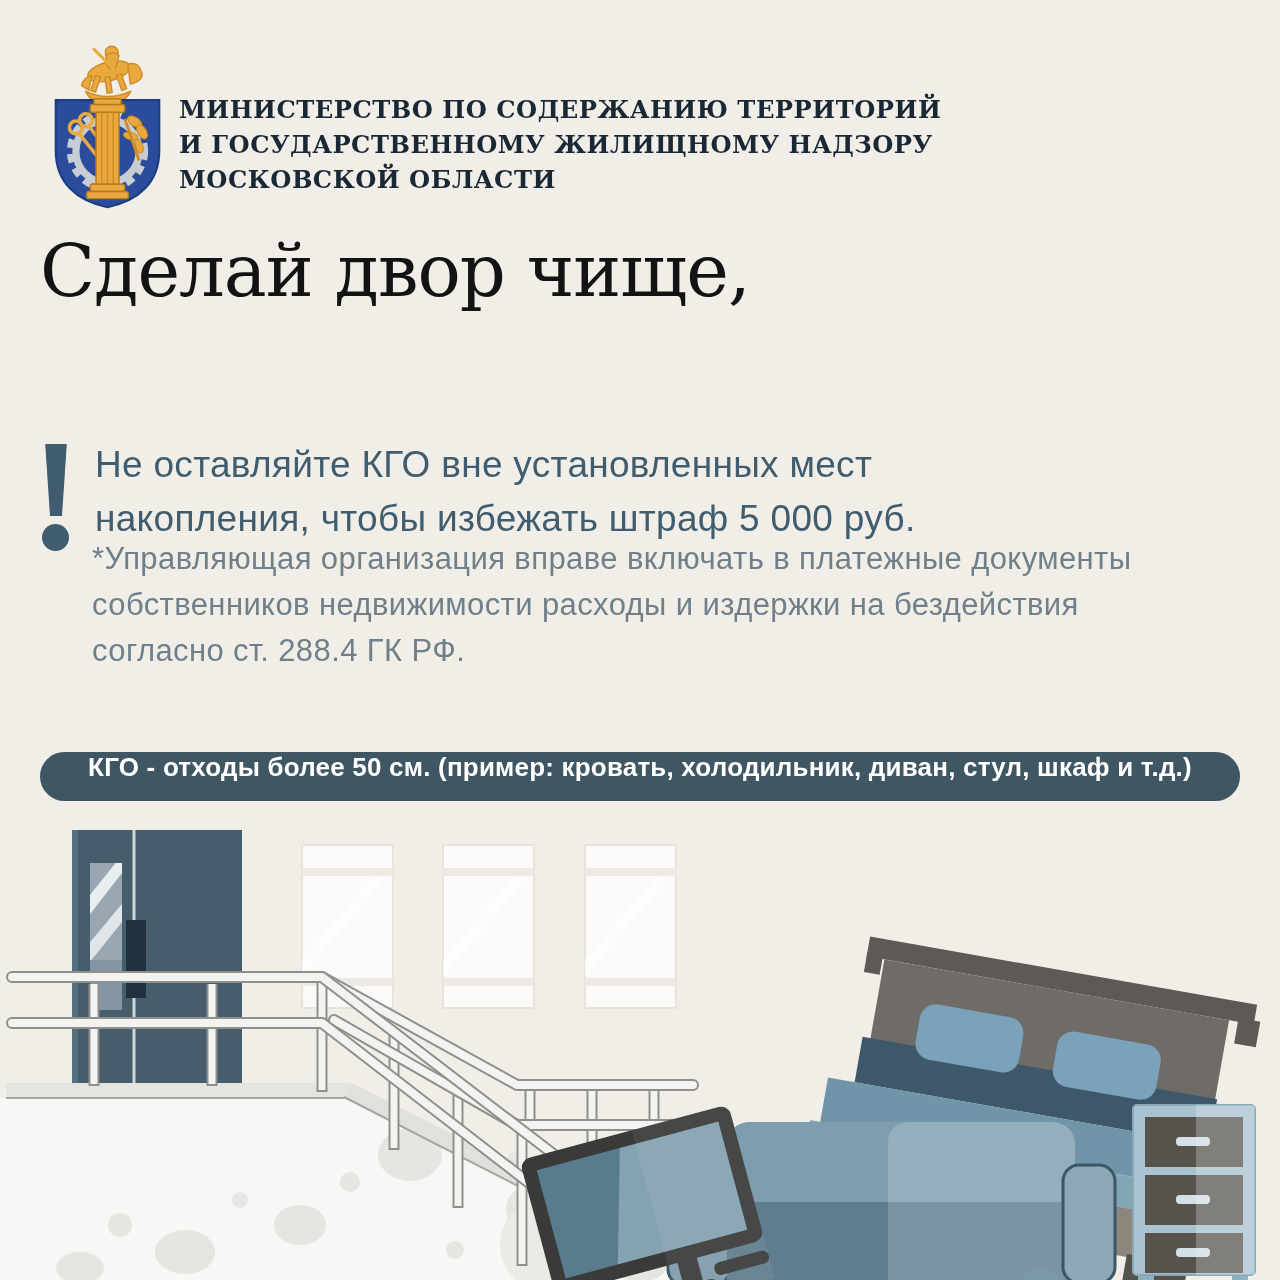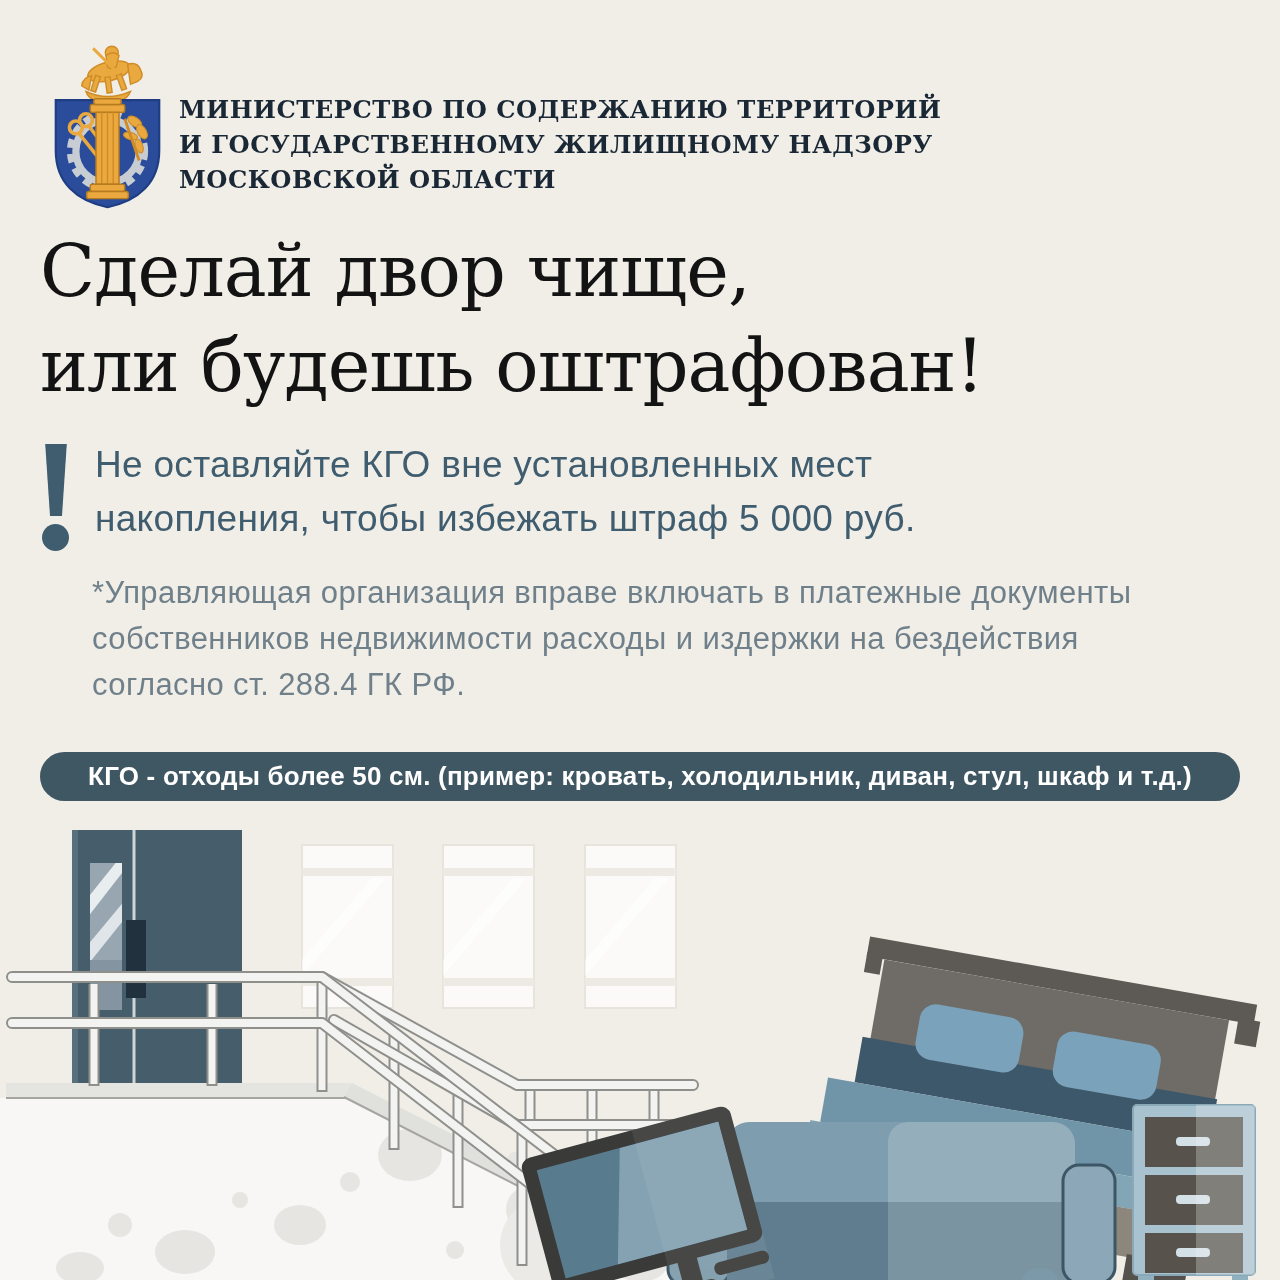--- a/index.html
+++ b/index.html
@@ -36,28 +36,28 @@
     width:27px;height:27px;border-radius:50%;
     background:#3f5d6e;margin:8px 0 0 1px;
   }
   .warning{
     position:absolute;left:95px;top:438px;
     font-size:37px;font-weight:normal;line-height:54px;
     color:#3f5d6e;letter-spacing:.3px;
   }
   
   .disclaimer{
-    position:absolute;left:92px;top:570px;
+    position:absolute;left:92px;top:536px;
     font-size:31px;line-height:46px;color:#70808a;letter-spacing:.4px;
   }
   
   .banner{
     position:absolute;left:40px;top:752px;width:1200px;height:49px;
     background:#3f5663;border-radius:25px;
-    display:flex;align-items:center;justify-content:center;
+    display:flex;align-items:flex-start;justify-content:center;
   }
   .banner span{
     color:#ffffff;font-weight:bold;font-size:26px;letter-spacing:.2px;
     white-space:nowrap;
   }
   
   #scene{position:absolute;left:0;top:820px;width:1280px;height:460px;}
 </style>
 </head>
 <body>
@@ -112,21 +112,20 @@
   </svg>
 
   <div class="ministry">
     <div>МИНИСТЕРСТВО ПО СОДЕРЖАНИЮ ТЕРРИТОРИЙ</div>
     <div>И ГОСУДАРСТВЕННОМУ ЖИЛИЩНОМУ НАДЗОРУ</div>
     <div>МОСКОВСКОЙ ОБЛАСТИ</div>
   </div>
 
   <div class="headline">
     <div>Сделай двор чище,</div>
-    <div>или будешь оштрафован!</div>
   </div>
 
   <div class="excl">
     <div class="bar"></div>
     <div class="dot"></div>
   </div>
   <div class="warning">
     <div>Не оставляйте КГО вне установленных мест</div>
     <div>накопления, чтобы избежать штраф 5 000 руб.</div>
   </div>

